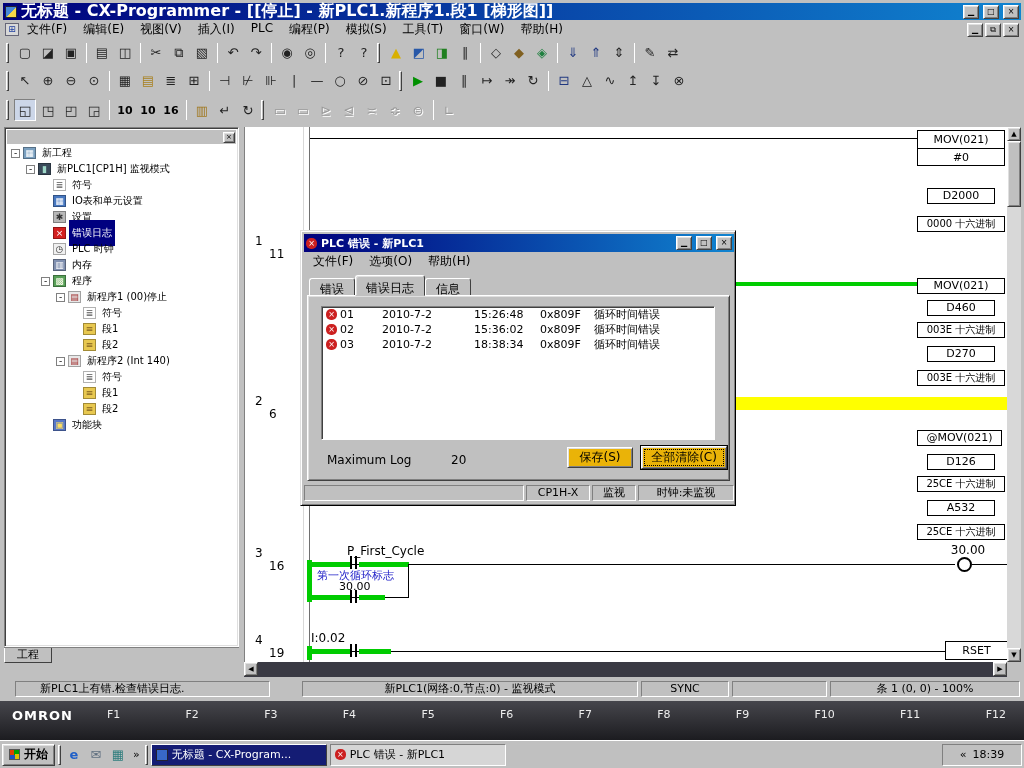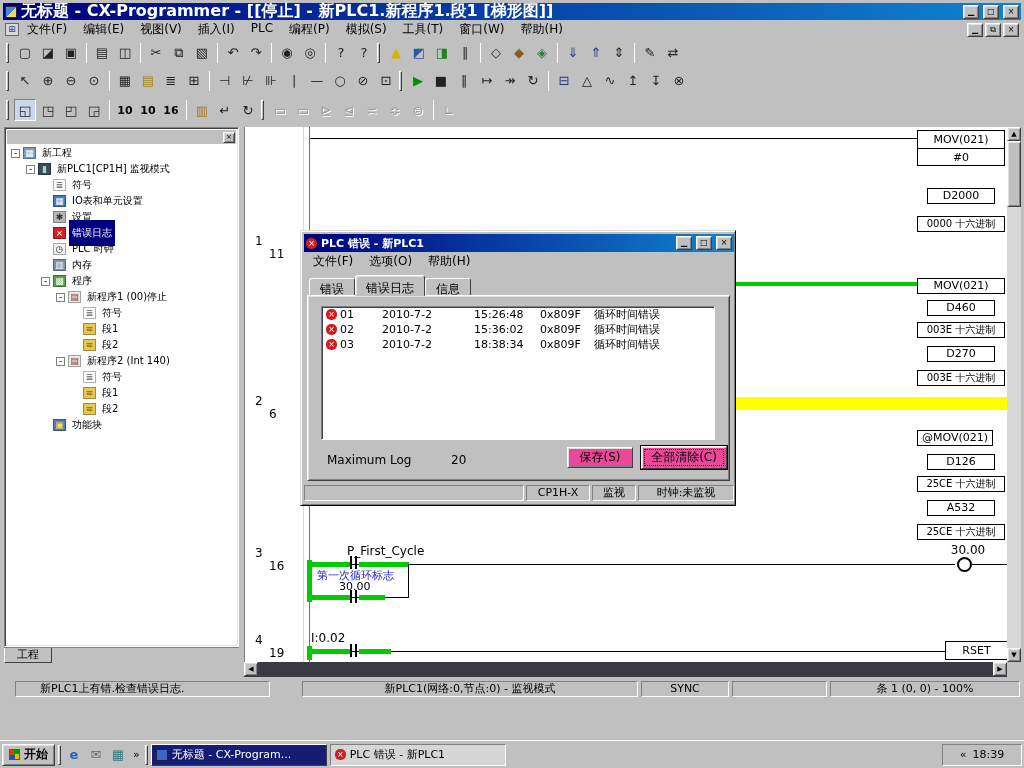--- a/index.html
+++ b/index.html
@@ -105,21 +105,21 @@
   .tab-active { height:21px; padding-top:4px; box-shadow: inset 1px 1px 0 #dfdfdf; z-index:2; }
   #dlg-frame { position:absolute; left:6px; top:64px; width:423px; height:186px; border:1px solid; border-color:#fff #404040 #404040 #fff; box-shadow: inset 1px 1px 0 #dfdfdf, inset -1px -1px 0 #808080; }
   #dlg-list { position:absolute; left:20px; top:75px; width:394px; height:134px; overflow:hidden; }
   #tblHead { display:flex; height:16px; }
   .hcell { display:inline-block; height:16px; background:#c0c0c0; border-top:1px solid #fff; border-left:1px solid #fff; border-right:1px solid #404040; border-bottom:1px solid #404040; font-size:11px; line-height:14px; padding-left:4px; overflow:hidden; }
   .c0 { width:56px; } .c1 { width:92px; } .c2 { width:66px; } .c3 { width:54px; } .c4 { flex:1; }
   .erow { display:flex; height:15px; align-items:center; }
   .ecell { display:inline-block; font-size:11px; line-height:15px; padding-left:4px; overflow:hidden; white-space:nowrap; }
   .ecell.c0 { display:inline-flex; gap:3px; align-items:center; }
   .maxlog { position:absolute; font-size:12px; }
-  .btn { position:absolute; background:#ec4899; border-top:1px solid #fff; border-left:1px solid #fff; border-right:1px solid #404040; border-bottom:1px solid #404040; box-shadow: inset 1px 1px 0 #dfdfdf, inset -1px -1px 0 #808080; font-size:12px; font-family:inherit; }
+  .btn { position:absolute; background:#eab308; border-top:1px solid #fff; border-left:1px solid #fff; border-right:1px solid #404040; border-bottom:1px solid #404040; box-shadow: inset 1px 1px 0 #dfdfdf, inset -1px -1px 0 #808080; font-size:12px; font-family:inherit; }
   .btn-default { outline:1px solid #000; }
   .btn-default::after { content:""; position:absolute; inset:2px; border:1px dotted #000; }
   #dlgStatus { position:absolute; left:3px; top:252px; width:430px; height:20px; display:flex; align-items:center; gap:2px; }
   .dscell { height:16px; border:1px solid; border-color:#808080 #fff #fff #808080; font-size:11px; line-height:14px; text-align:center; overflow:hidden; white-space:nowrap; }
   .dscell.filler { flex:1; }
 </style>
 </head>
 <body>
 
 <div id="screen">
@@ -379,21 +379,21 @@
 
     <div class="green" style="left:65px;top:155px;width:607px;height:4px;"></div>
     <div class="wbox" style="left:672px;top:151px;width:88px;">MOV(021)</div>
     <div class="wbox" style="left:682px;top:173px;width:68px;">D460</div>
     <div class="wbox wsmall" style="left:672px;top:195px;width:88px;">003E 十六进制</div>
     <div class="wbox" style="left:682px;top:219px;width:68px;">D270</div>
     <div class="wbox wsmall" style="left:672px;top:243px;width:88px;">003E 十六进制</div>
 
     <div class="yellow" style="left:65px;top:270px;width:698px;height:13px;"></div>
 
-    <div class="wbox" style="left:672px;top:303px;width:76px;">@MOV(021)</div>
+    <div class="wbox" style="left:672px;top:303px;width:85px;">@MOV(021)</div>
     <div class="wbox" style="left:682px;top:327px;width:68px;">D126</div>
     <div class="wbox wsmall" style="left:672px;top:349px;width:88px;">25CE 十六进制</div>
     <div class="wbox" style="left:682px;top:373px;width:68px;">A532</div>
     <div class="wbox wsmall" style="left:672px;top:397px;width:88px;">25CE 十六进制</div>
 
     <div class="ltext" style="left:66px;top:417px;margin-left:36px;">P_First_Cycle</div>
     <div class="ltext" style="left:700px;top:416px;width:46px;text-align:center;">30.00</div>
     <div class="hline" style="left:65px;top:437px;width:645px;"></div>
     <div class="green" style="left:62px;top:433px;width:5px;height:42px;"></div>
     <div class="green" style="left:65px;top:435px;width:41px;height:5px;"></div>
@@ -433,20 +433,37 @@
   <div id="sbcorner" class="abs"></div>
 
   <div id="statusbar" class="abs">
     <span class="sbcell" style="left:12px;width:255px;padding-left:24px;">新PLC1上有错.检查错误日志.</span>
     <span class="sbcell" style="left:299px;width:336px;text-align:center;">新PLC1(网络:0,节点:0) - 监视模式</span>
     <span class="sbcell" style="left:638px;width:88px;text-align:center;">SYNC</span>
     <span class="sbcell" style="left:729px;width:95px;"></span>
     <span class="sbcell" style="left:827px;width:190px;text-align:center;">条 1 (0, 0) - 100%</span>
   </div>
 
+  <div id="fkeybar" class="abs">
+    <span class="brand">OMRON</span>
+    <span id="fkeys">
+        <span class="fkey">F1</span>
+        <span class="fkey">F2</span>
+        <span class="fkey">F3</span>
+        <span class="fkey">F4</span>
+        <span class="fkey">F5</span>
+        <span class="fkey">F6</span>
+        <span class="fkey">F7</span>
+        <span class="fkey">F8</span>
+        <span class="fkey">F9</span>
+        <span class="fkey">F10</span>
+        <span class="fkey">F11</span>
+        <span class="fkey">F12</span>
+      </span>
+  </div>
 
   <div id="taskbar" class="abs">
     <span id="startbtn" class="raised">
       <span class="winlogo"></span>
       <span>开始</span>
     </span>
     <span class="tgrip"></span>
     <span id="quicklaunch">
         <span class="ql" style="color: rgb(32, 96, 200);">e</span>
         <span class="ql" style="color: rgb(96, 112, 128);">✉</span>

